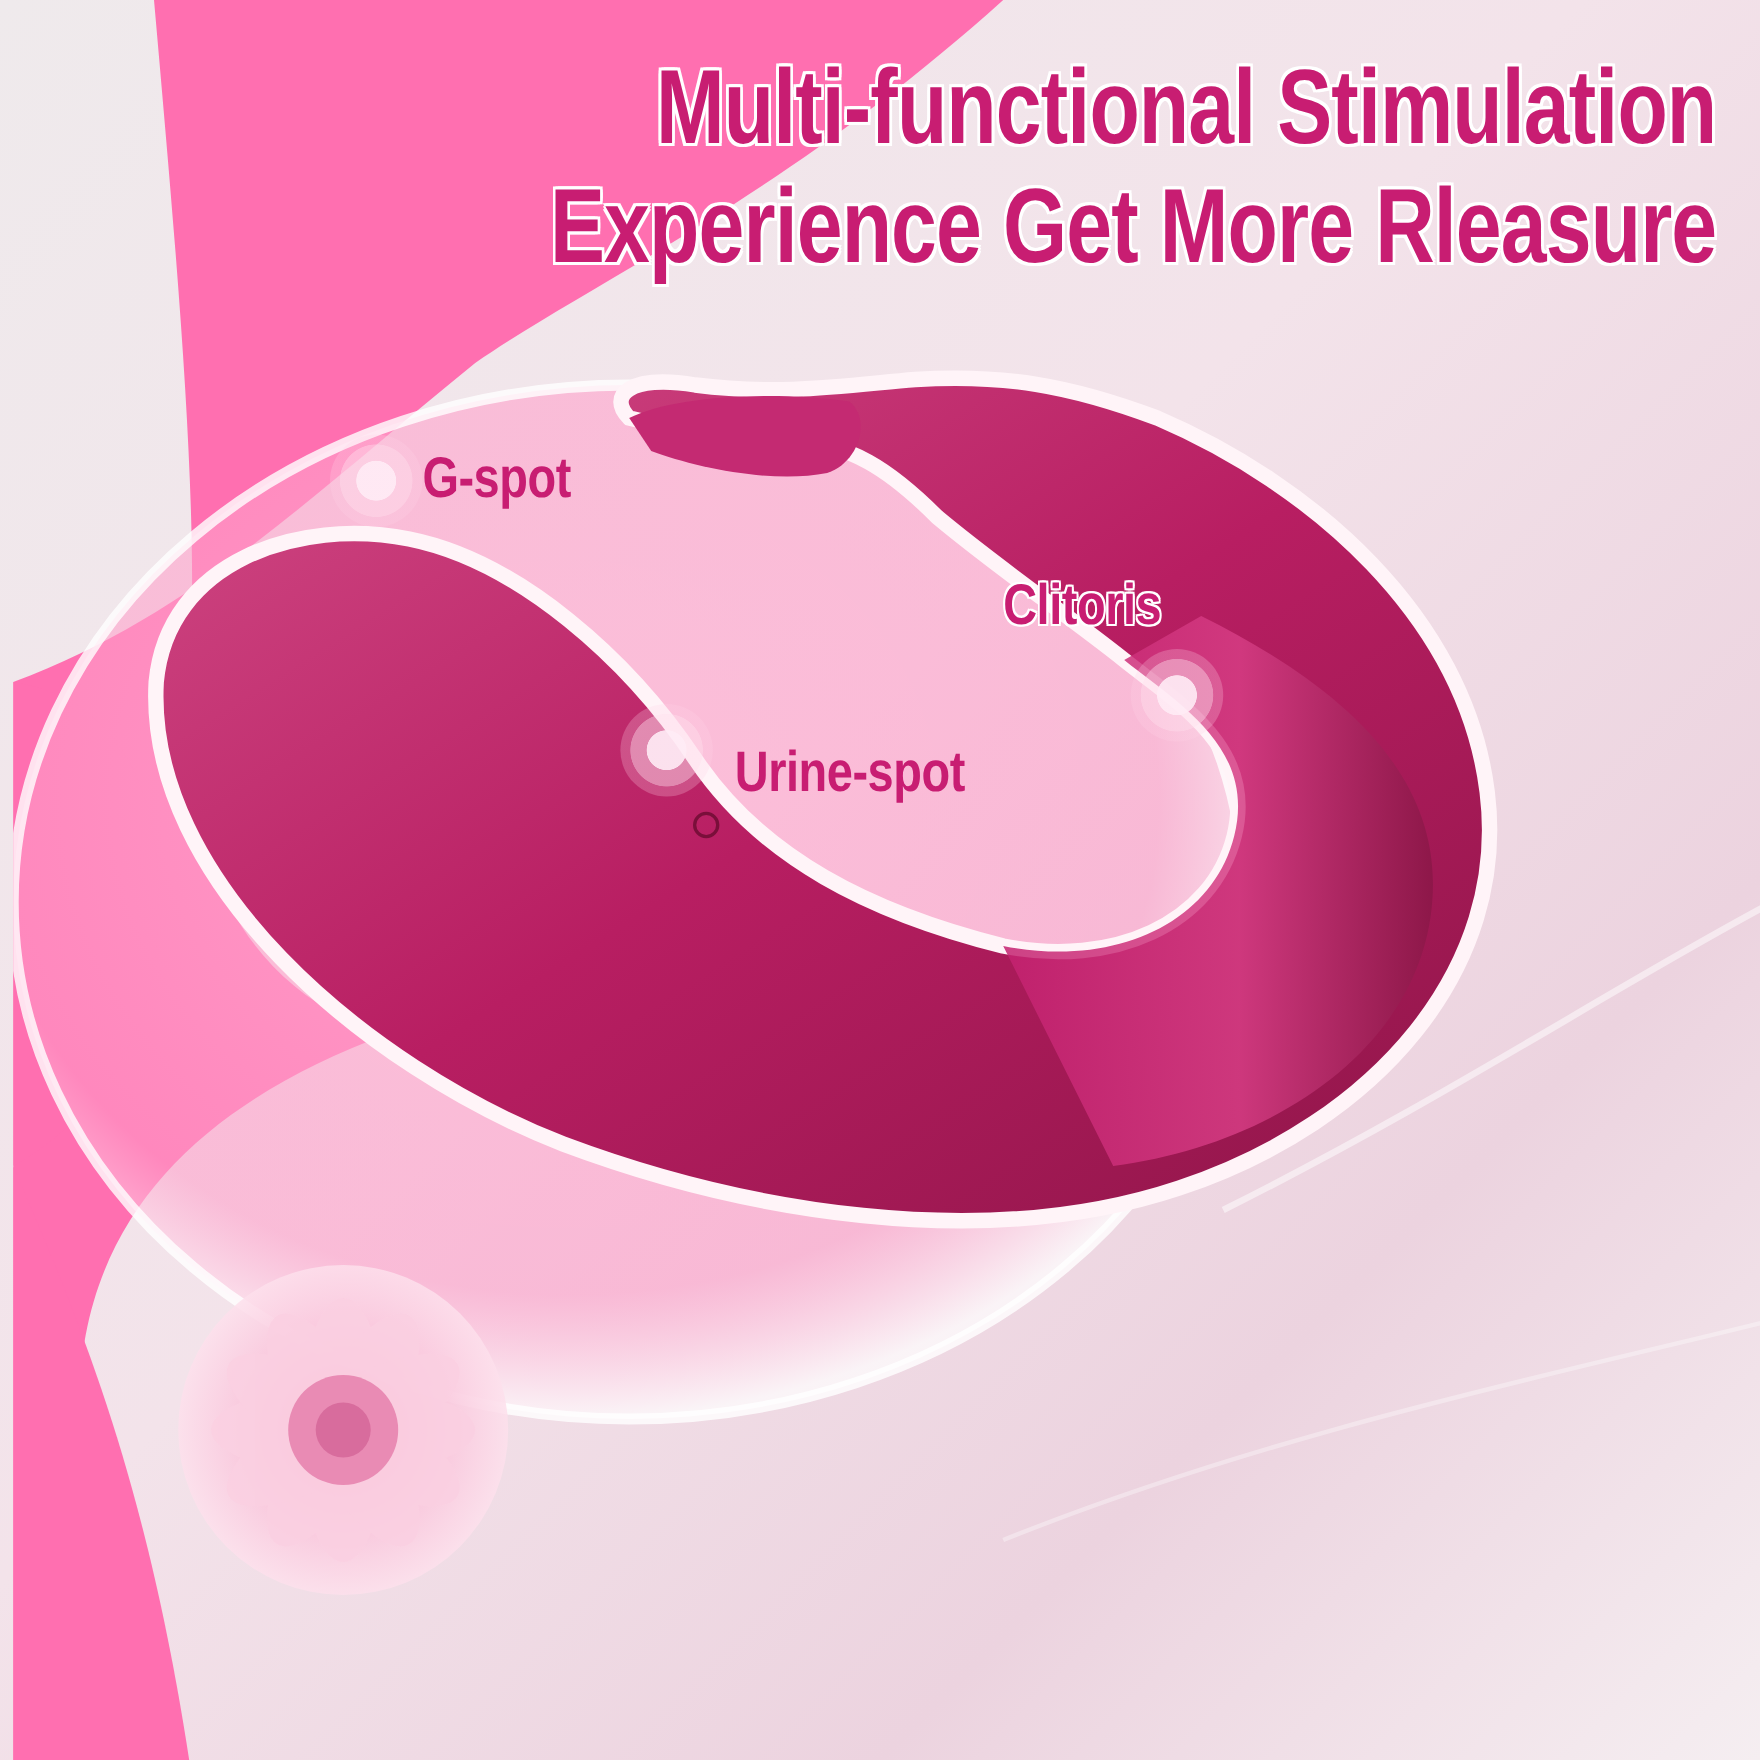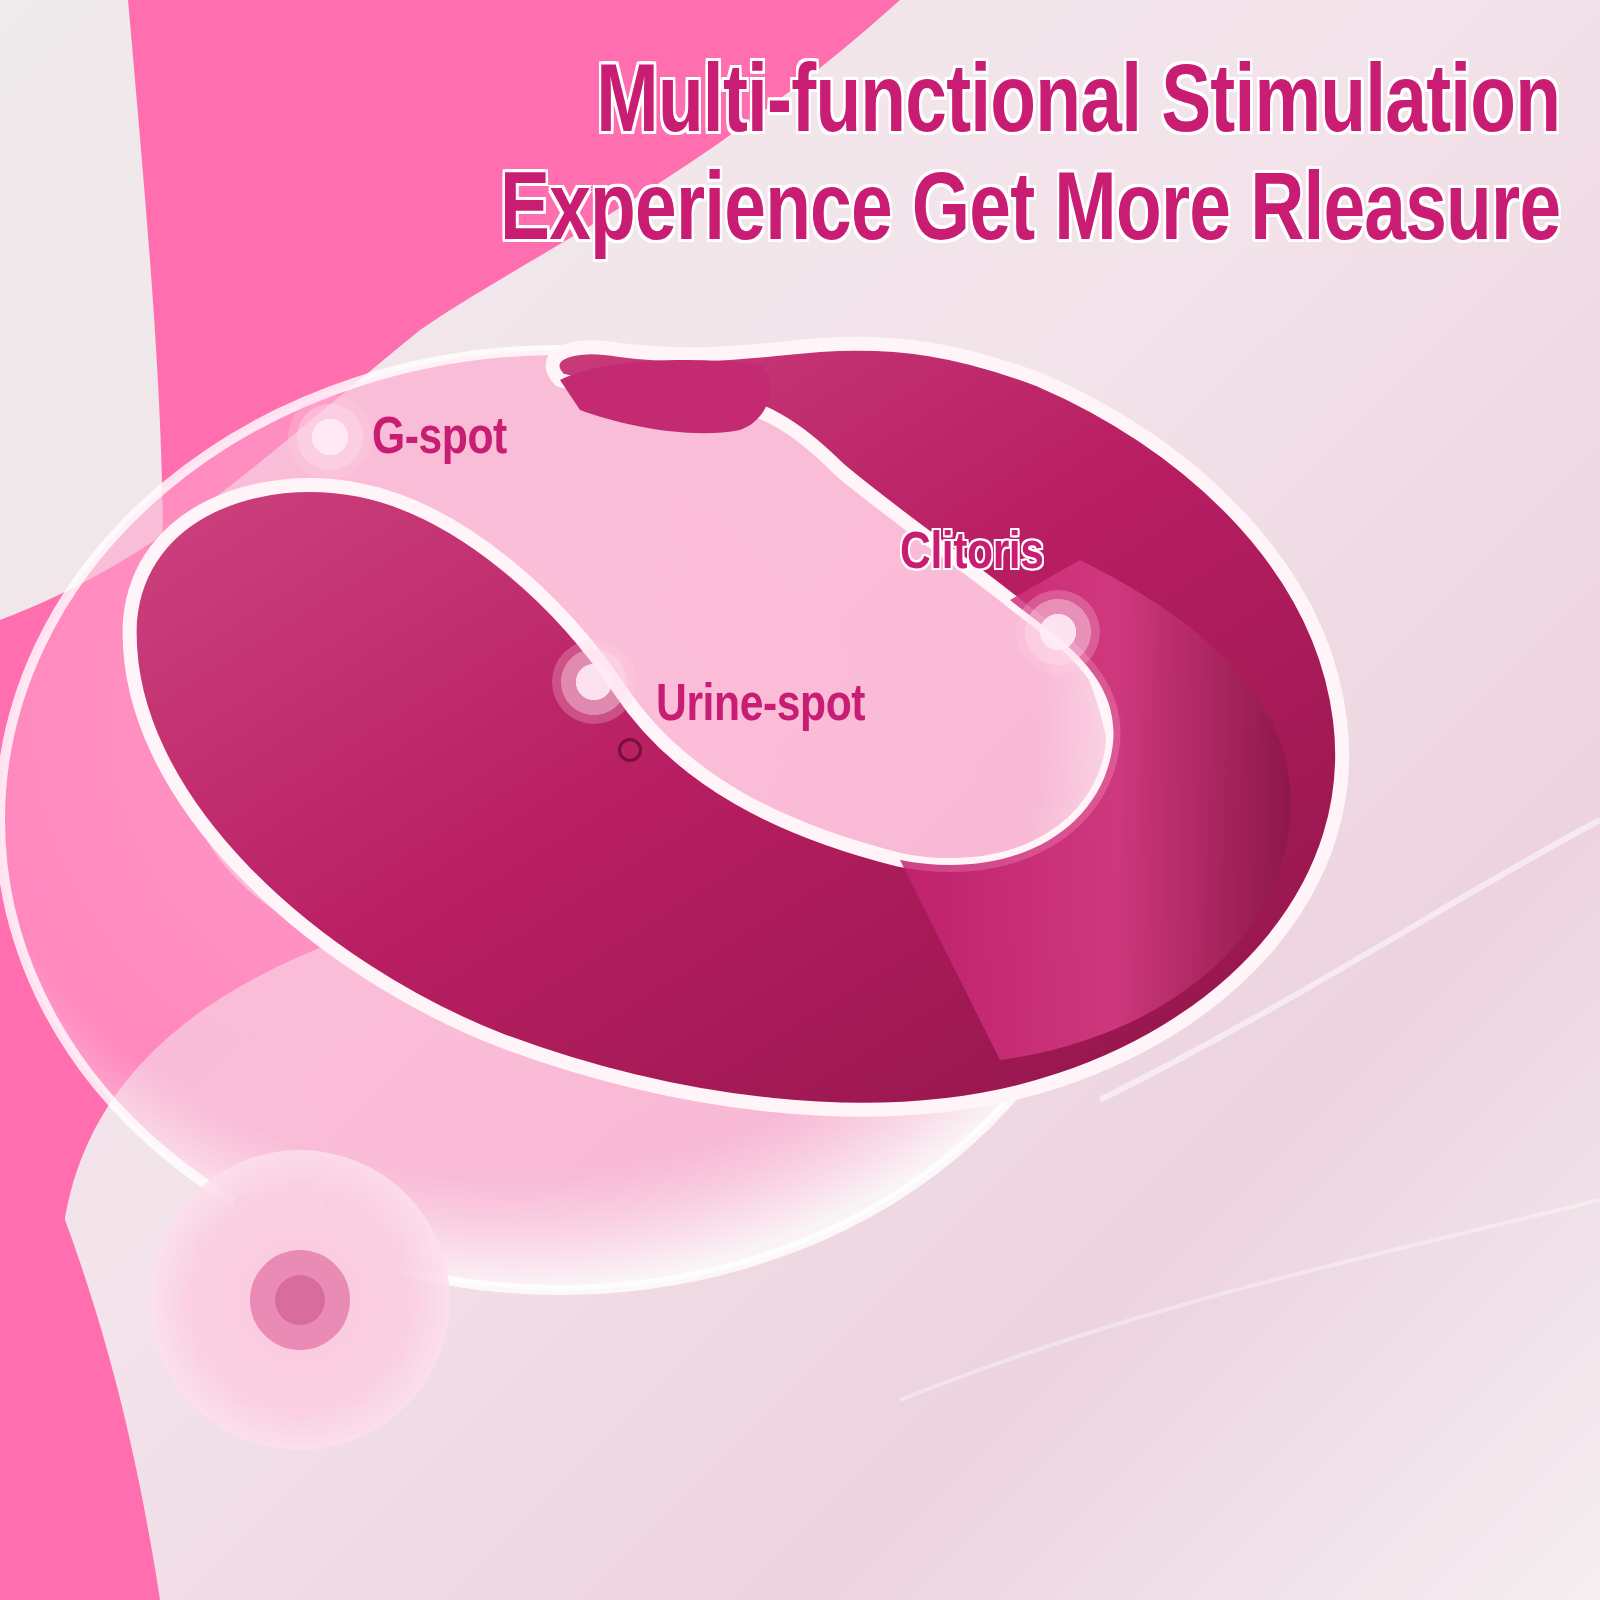--- a/index.html
+++ b/index.html
@@ -1,21 +1,21 @@
 <!DOCTYPE html>
 <html><head>
   <meta charset="utf-8">
   <style>
     html, body { margin: 0; padding: 0; }
     body {
       width: 1600px; height: 1600px; overflow: hidden; position: relative;
       background: linear-gradient(135deg, #efeaec 0%, #f3e3ea 45%, #ecd3df 75%, #f5eef1 100%);
       font-family: "Liberation Sans", sans-serif;
     }
-    .stage { position: absolute; inset: 0; }
+    .stage { position: absolute; inset: 0; margin-left: 12px; }
     svg.bg { position: absolute; left: 0; top: 0; width: 1600px; height: 1600px; }
     .headline {
       position: absolute; right: 40px; top: 50px; text-align: right;
       font-family: "Liberation Sans", sans-serif; font-weight: 700;
       color: #c81d72; line-height: 1.0;
       transform: scaleX(0.78); transform-origin: right top;
       -webkit-text-stroke: 0px;
       text-shadow:
         3px 0 0 #fff, -3px 0 0 #fff, 0 3px 0 #fff, 0 -3px 0 #fff,
         3px 3px 0 #fff, -3px -3px 0 #fff, 3px -3px 0 #fff, -3px 3px 0 #fff;

